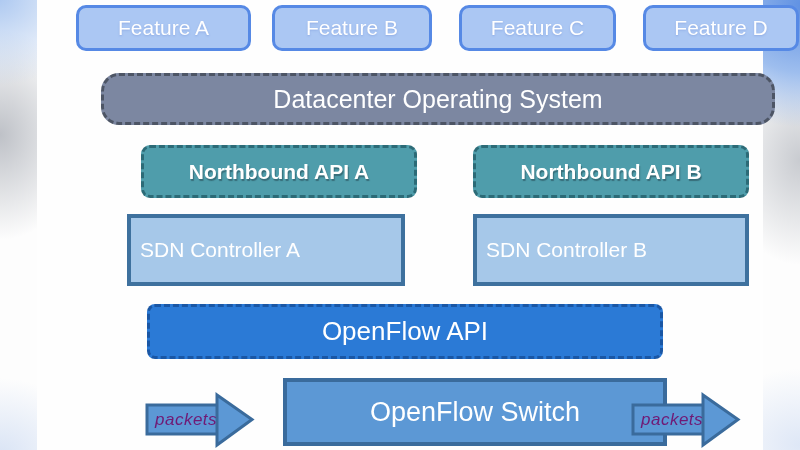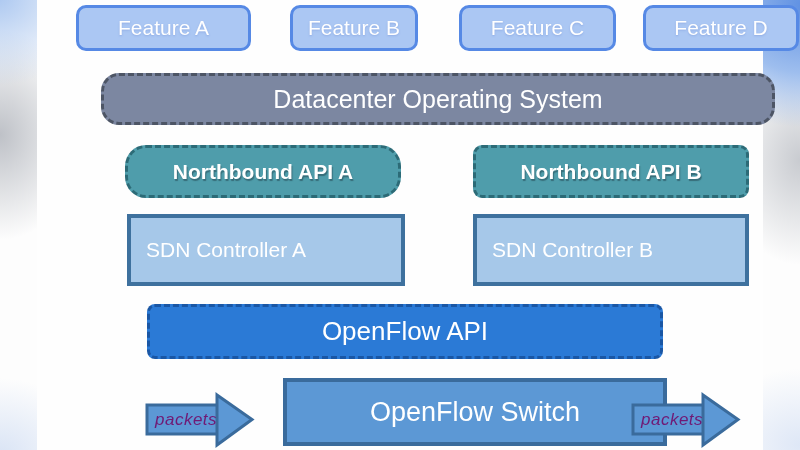--- a/index.html
+++ b/index.html
@@ -36,21 +36,21 @@
   }
   .nb{
     top:145px;width:276px;height:53px;
     background:#4f9dab;border:3px dashed #2c6b77;border-radius:9px;
     font-size:21px;font-weight:bold;
     text-shadow:1px 2px 1px rgba(35,70,80,0.55);
   }
   .sdn{
     top:214px;height:72px;
     background:#a6c8e9;border:4px solid #3e719e;
-    font-size:21px;justify-content:flex-start;padding-left:15px;
+    font-size:21px;justify-content:flex-start;padding-left:9px;
   }
   .ofapi{
     left:110px;top:304px;width:516px;height:55px;
     background:#2b7ad6;border:3px dashed #1a57a5;border-radius:8px;
     font-size:26px;
   }
   .ofswitch{
     left:246px;top:378px;width:384px;height:68px;
     background:#5c98d5;border:4px solid #3a6b9c;
     font-size:27px;
@@ -64,27 +64,27 @@
   .arrow-left{left:108px;top:392px;}
   .arrow-right{left:594px;top:392px;}
 </style>
 </head>
 <body>
 
 <div id="stage">
   <div id="slide">
 
     <div class="box feature" style="left:39px;width:175px;">Feature A</div>
-    <div class="box feature" style="left:253px;width:128px;">Feature B</div>
+    <div class="box feature" style="left:235px;width:160px;">Feature B</div>
     <div class="box feature" style="left:422px;width:157px;">Feature C</div>
     <div class="box feature" style="left:606px;width:156px;">Feature D</div>
 
     <div class="box dos">Datacenter Operating System</div>
 
-    <div class="box nb" style="left:88px;border-radius:21px;">Northbound API A</div>
+    <div class="box nb" style="left:104px;">Northbound API A</div>
     <div class="box nb" style="left:436px;">Northbound API B</div>
 
     <div class="box sdn" style="left:90px;width:278px;">SDN Controller A</div>
     <div class="box sdn" style="left:436px;width:276px;">SDN Controller B</div>
 
     <div class="box ofapi">OpenFlow API</div>
 
     <div class="box ofswitch">OpenFlow Switch</div>
 
     <div class="arrow arrow-left">

